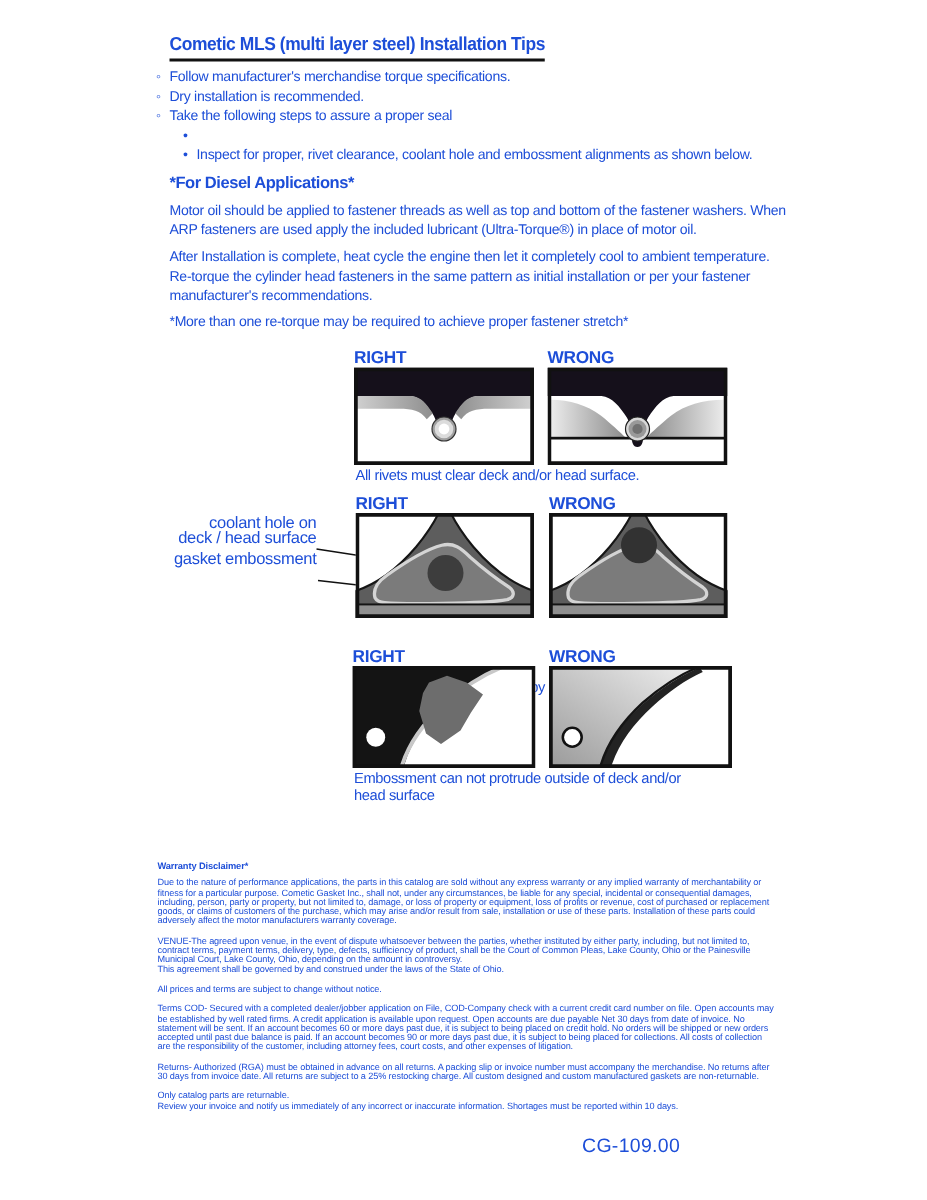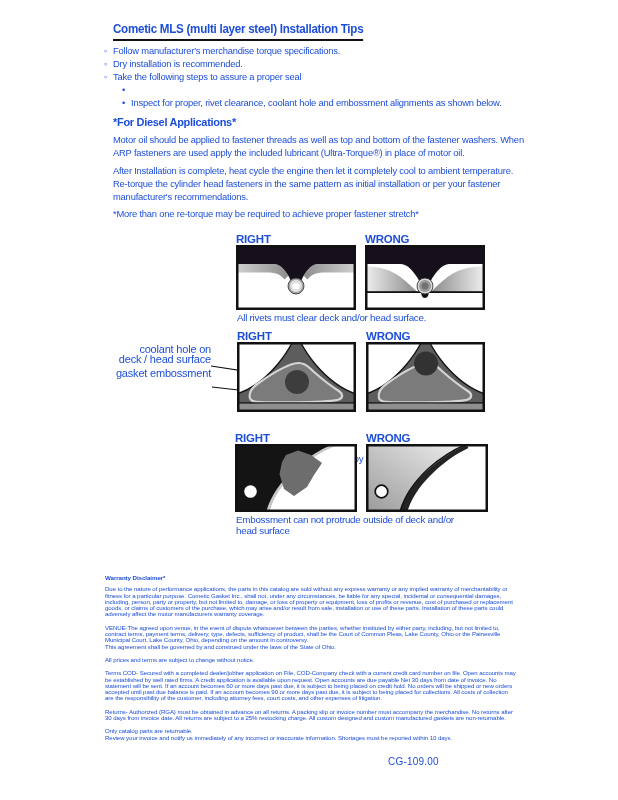--- a/index.html
+++ b/index.html
@@ -15,21 +15,21 @@
   .sec-h{left:113px;top:116px;font-size:11px;font-weight:bold;letter-spacing:-0.3px;margin:0;}
   .para{left:113px;width:414px;font-size:9.4px;line-height:13px;letter-spacing:-0.2px;}
   .p1{top:133px;} .p2{top:164px;} .pnote{top:207px;}
   .dlabel{font-size:11.5px;font-weight:bold;letter-spacing:-0.2px;}
   .caption{font-size:9.8px;letter-spacing:-0.25px;line-height:10.5px;}
   .ann{font-size:11px;letter-spacing:-0.2px;line-height:9.8px;text-align:right;width:101px;left:110px;}
   .panel{display:block;}
   .legal{left:105px;top:575px;width:412px;font-size:6.1px;line-height:6.3px;letter-spacing:-0.08px;}
   .legal h3{font-size:6.2px;margin:0 0 5px 0;}
   .legal p{margin:0 0 7px 0;white-space:pre-line;}
-  .pagecode{left:388px;top:756px;font-size:10px;letter-spacing:0.2px;}
+  .pagecode{left:388px;top:756px;font-size:13px;letter-spacing:0.2px;}
 </style>
 </head>
 <body>
 
 <div class="page">
 
   <h1 class="abs title">Cometic MLS (multi layer steel) Installation Tips</h1>
 
   <div class="abs tips">
     <div class="tip-row">

